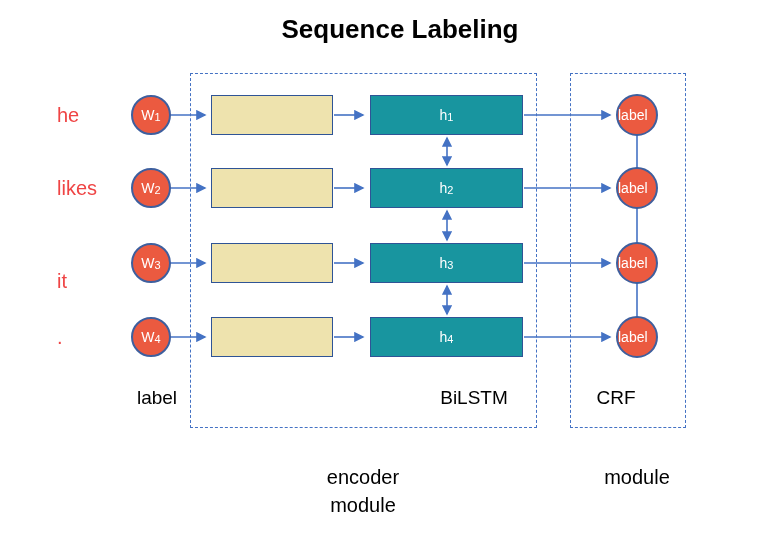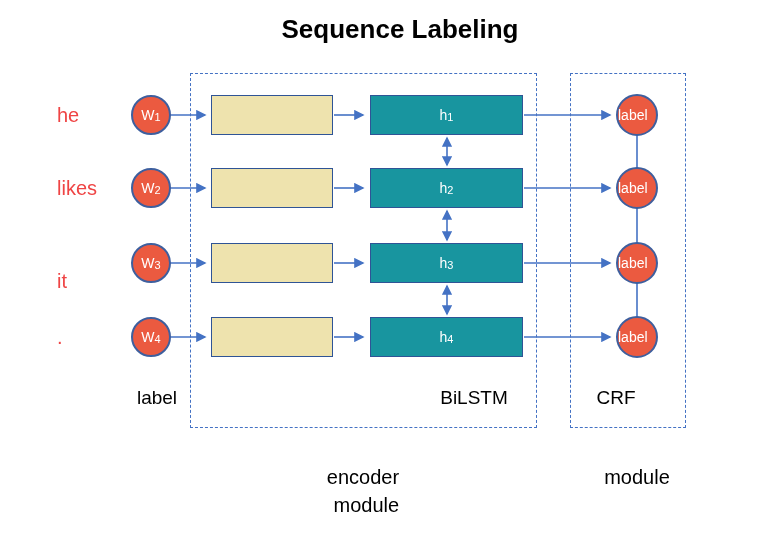--- a/index.html
+++ b/index.html
@@ -42,21 +42,21 @@
     display:flex; align-items:center; justify-content:flex-start;
     color:#fff; font-size:14px; z-index:2;
   }
   .sub { font-size:11px; position:relative; top:2px; }
   .col-label {
     position:absolute; top:387px; transform:translateX(-50%);
     font-size:19px; color:#000; white-space:nowrap; z-index:2;
   }
   .module-label {
     position:absolute; top:463px; transform:translateX(-50%);
-    font-size:20px; line-height:28px; color:#000; text-align:right; z-index:2;
+    font-size:20px; line-height:28px; color:#000; text-align:center; z-index:2;
   }
 </style>
 </head>
 <body>
 
 <div class="canvas">
 
   <div class="title">Sequence Labeling</div>
 
   <div class="dashed encoder-box"></div>

